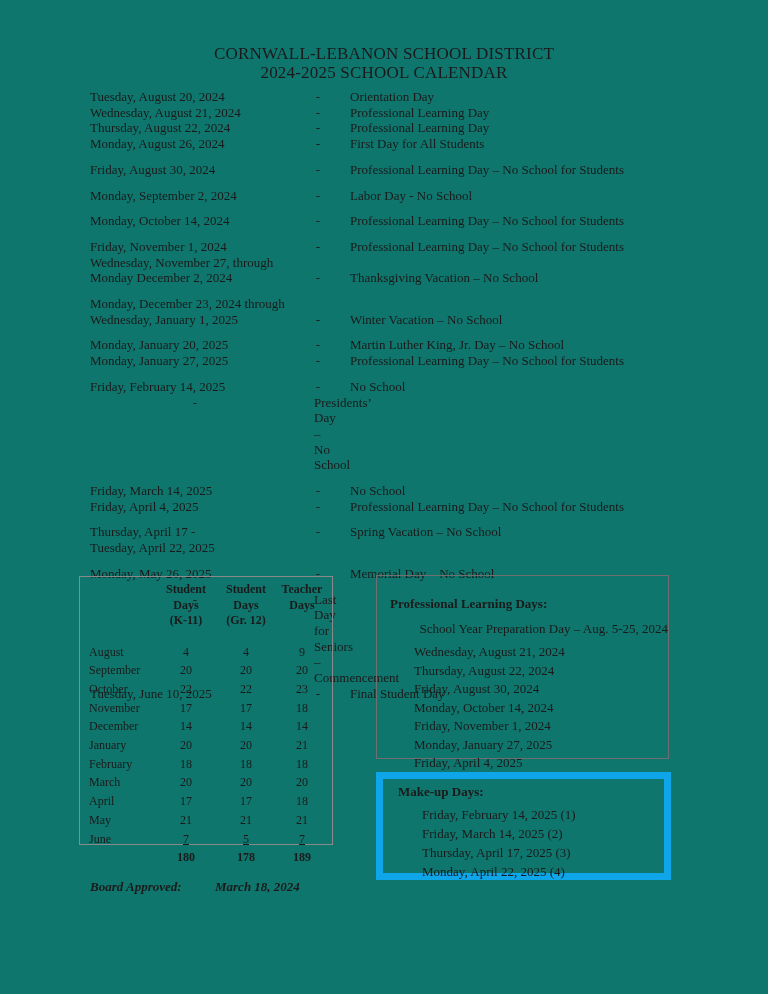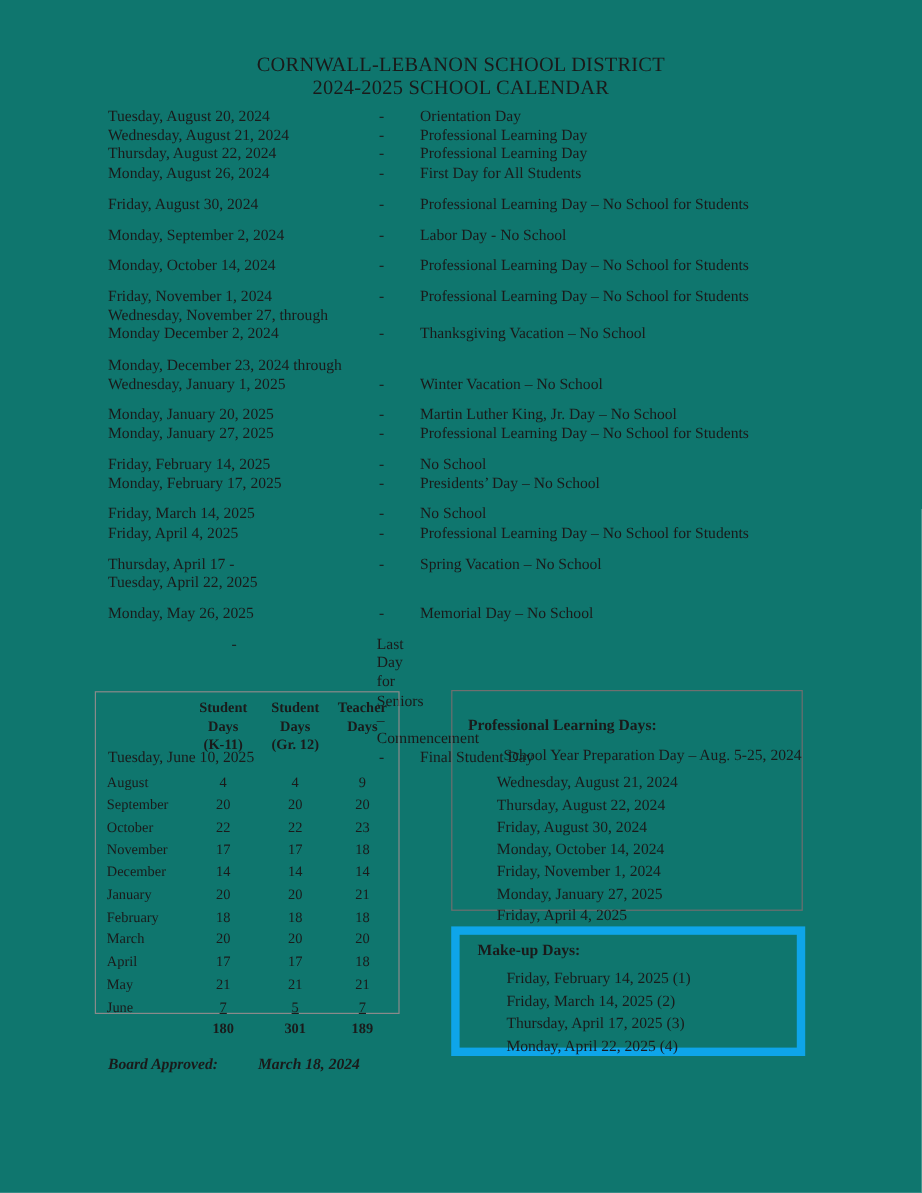--- a/index.html
+++ b/index.html
@@ -129,21 +129,20 @@
           <span class="desc">Professional Learning Day – No School for Students</span>
         </div>
     </div>
     <div class="group">
       <div class="row">
           <span class="date">Friday, February 14, 2025</span>
           <span class="dash">-</span>
           <span class="desc">No School</span>
         </div>
       <div class="row">
-          <span class="date">Monday, February 17, 2025</span>
           <span class="dash">-</span>
           <span class="desc">Presidents’ Day – No School</span>
         </div>
     </div>
     <div class="group">
       <div class="row">
           <span class="date">Friday, March 14, 2025</span>
           <span class="dash">-</span>
           <span class="desc">No School</span>
         </div>
@@ -237,21 +236,21 @@
       <span class="month">May</span>
         <span class="num">21</span>
         <span class="num">21</span>
         <span class="num">21</span>
       <span class="month june-label">June</span>
         <span class="num" style="text-decoration:underline">7</span>
         <span class="num" style="text-decoration:underline">5</span>
         <span class="num" style="text-decoration:underline">7</span>
       <span class="month total"></span>
         <span class="num total">180</span>
-        <span class="num total">301</span>
+        <span class="num total">178</span>
         <span class="num total">189</span>
     </div>
   </section>
 
   <div class="board">
     <span class="label">Board Approved:</span><span>March 18, 2024</span>
   </div>
 
   <section class="pld-box">
     <div class="pld-title">Professional Learning Days:</div>

